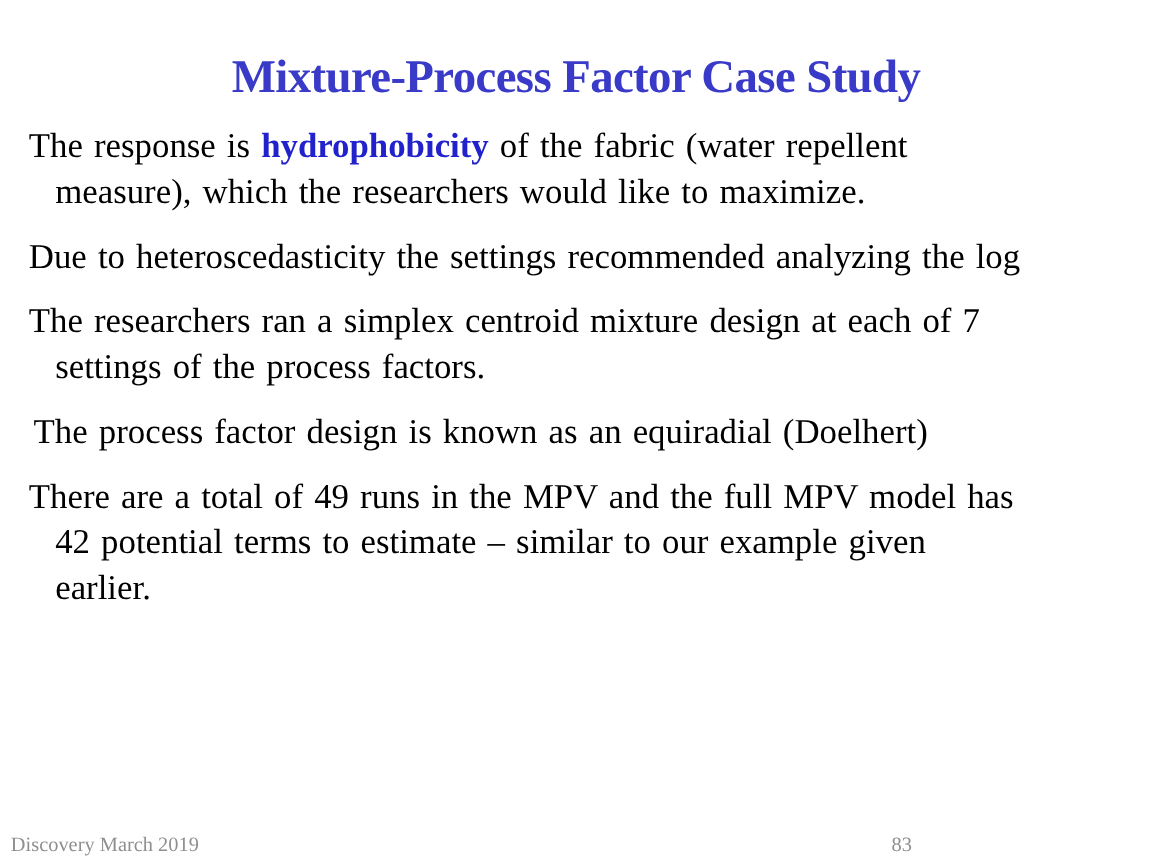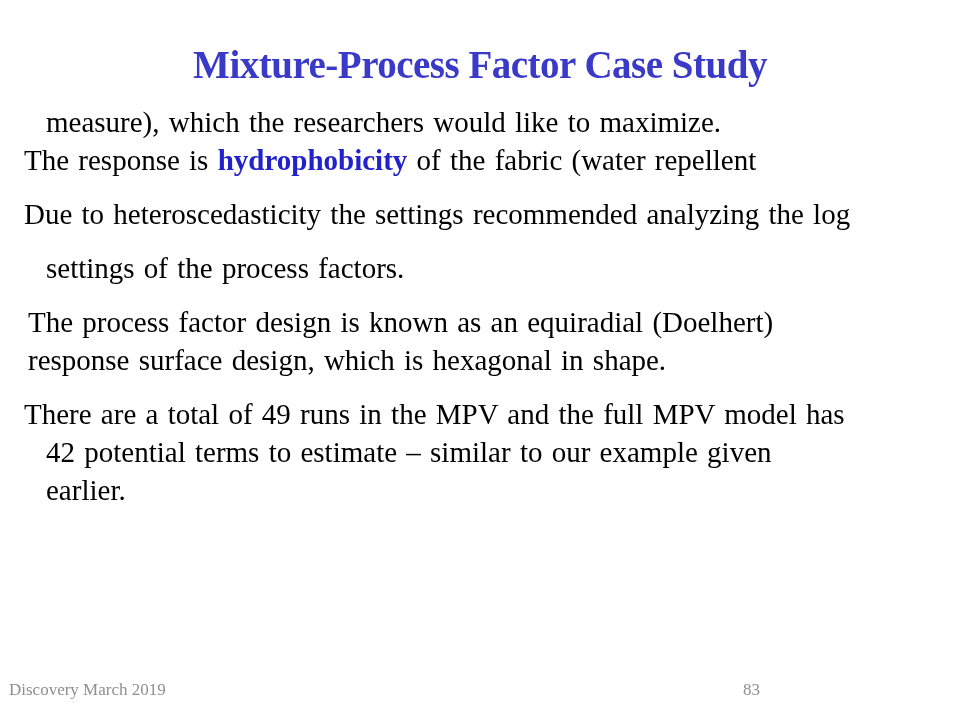--- a/index.html
+++ b/index.html
@@ -47,21 +47,21 @@
   .l-first { padding-left: 24px; }
   .l-wrap  { padding-left: 46px; }
   .para-sub .line { padding-left: 28px; }
   .em {
     font-weight: bold;
     color: var(--emphasis-color, #2222cc);
   }
   .footer {
     position: absolute;
     left: 0;
-    bottom: 20px;
+    bottom: 6px;
     width: 778px;
     height: 24px;
     font-size: 17px;
     color: var(--footer-color, #8f8f8f);
     text-decoration: underline;
   }
   .footer-left {
     position: absolute;
     left: 9px;
     bottom: 0;
@@ -75,35 +75,35 @@
 </head>
 <body>
 
 <div class="slide">
 
   <div class="title">Mixture-Process Factor Case Study</div>
 
   <div class="body">
 
     <div class="para">
+      <div class="line l-first"><span>The response is </span><span class="em">hydrophobicity</span><span> of the fabric (water repellent</span></div>
       <div class="line l-wrap">measure), which the researchers would like to maximize.</div>
-      <div class="line l-first"><span>The response is </span><span class="em">hydrophobicity</span><span> of the fabric (water repellent</span></div>
     </div>
 
     <div class="para">
       <div class="line l-first">Due to heteroscedasticity the settings recommended analyzing the log</div>
     </div>
 
     <div class="para">
+      <div class="line l-first">The researchers ran a simplex centroid mixture design at each of 7</div>
       <div class="line l-wrap">settings of the process factors.</div>
     </div>
 
     <div class="para para-sub">
       <div class="line">The process factor design is known as an equiradial (Doelhert)</div>
-      <div class="line">response surface design, which is hexagonal in shape.</div>
     </div>
 
     <div class="para">
       <div class="line l-first">There are a total of 49 runs in the MPV and the full MPV model has</div>
       <div class="line l-wrap">42 potential terms to estimate – similar to our example given</div>
       <div class="line l-wrap">earlier.</div>
     </div>
 
   </div>
 

